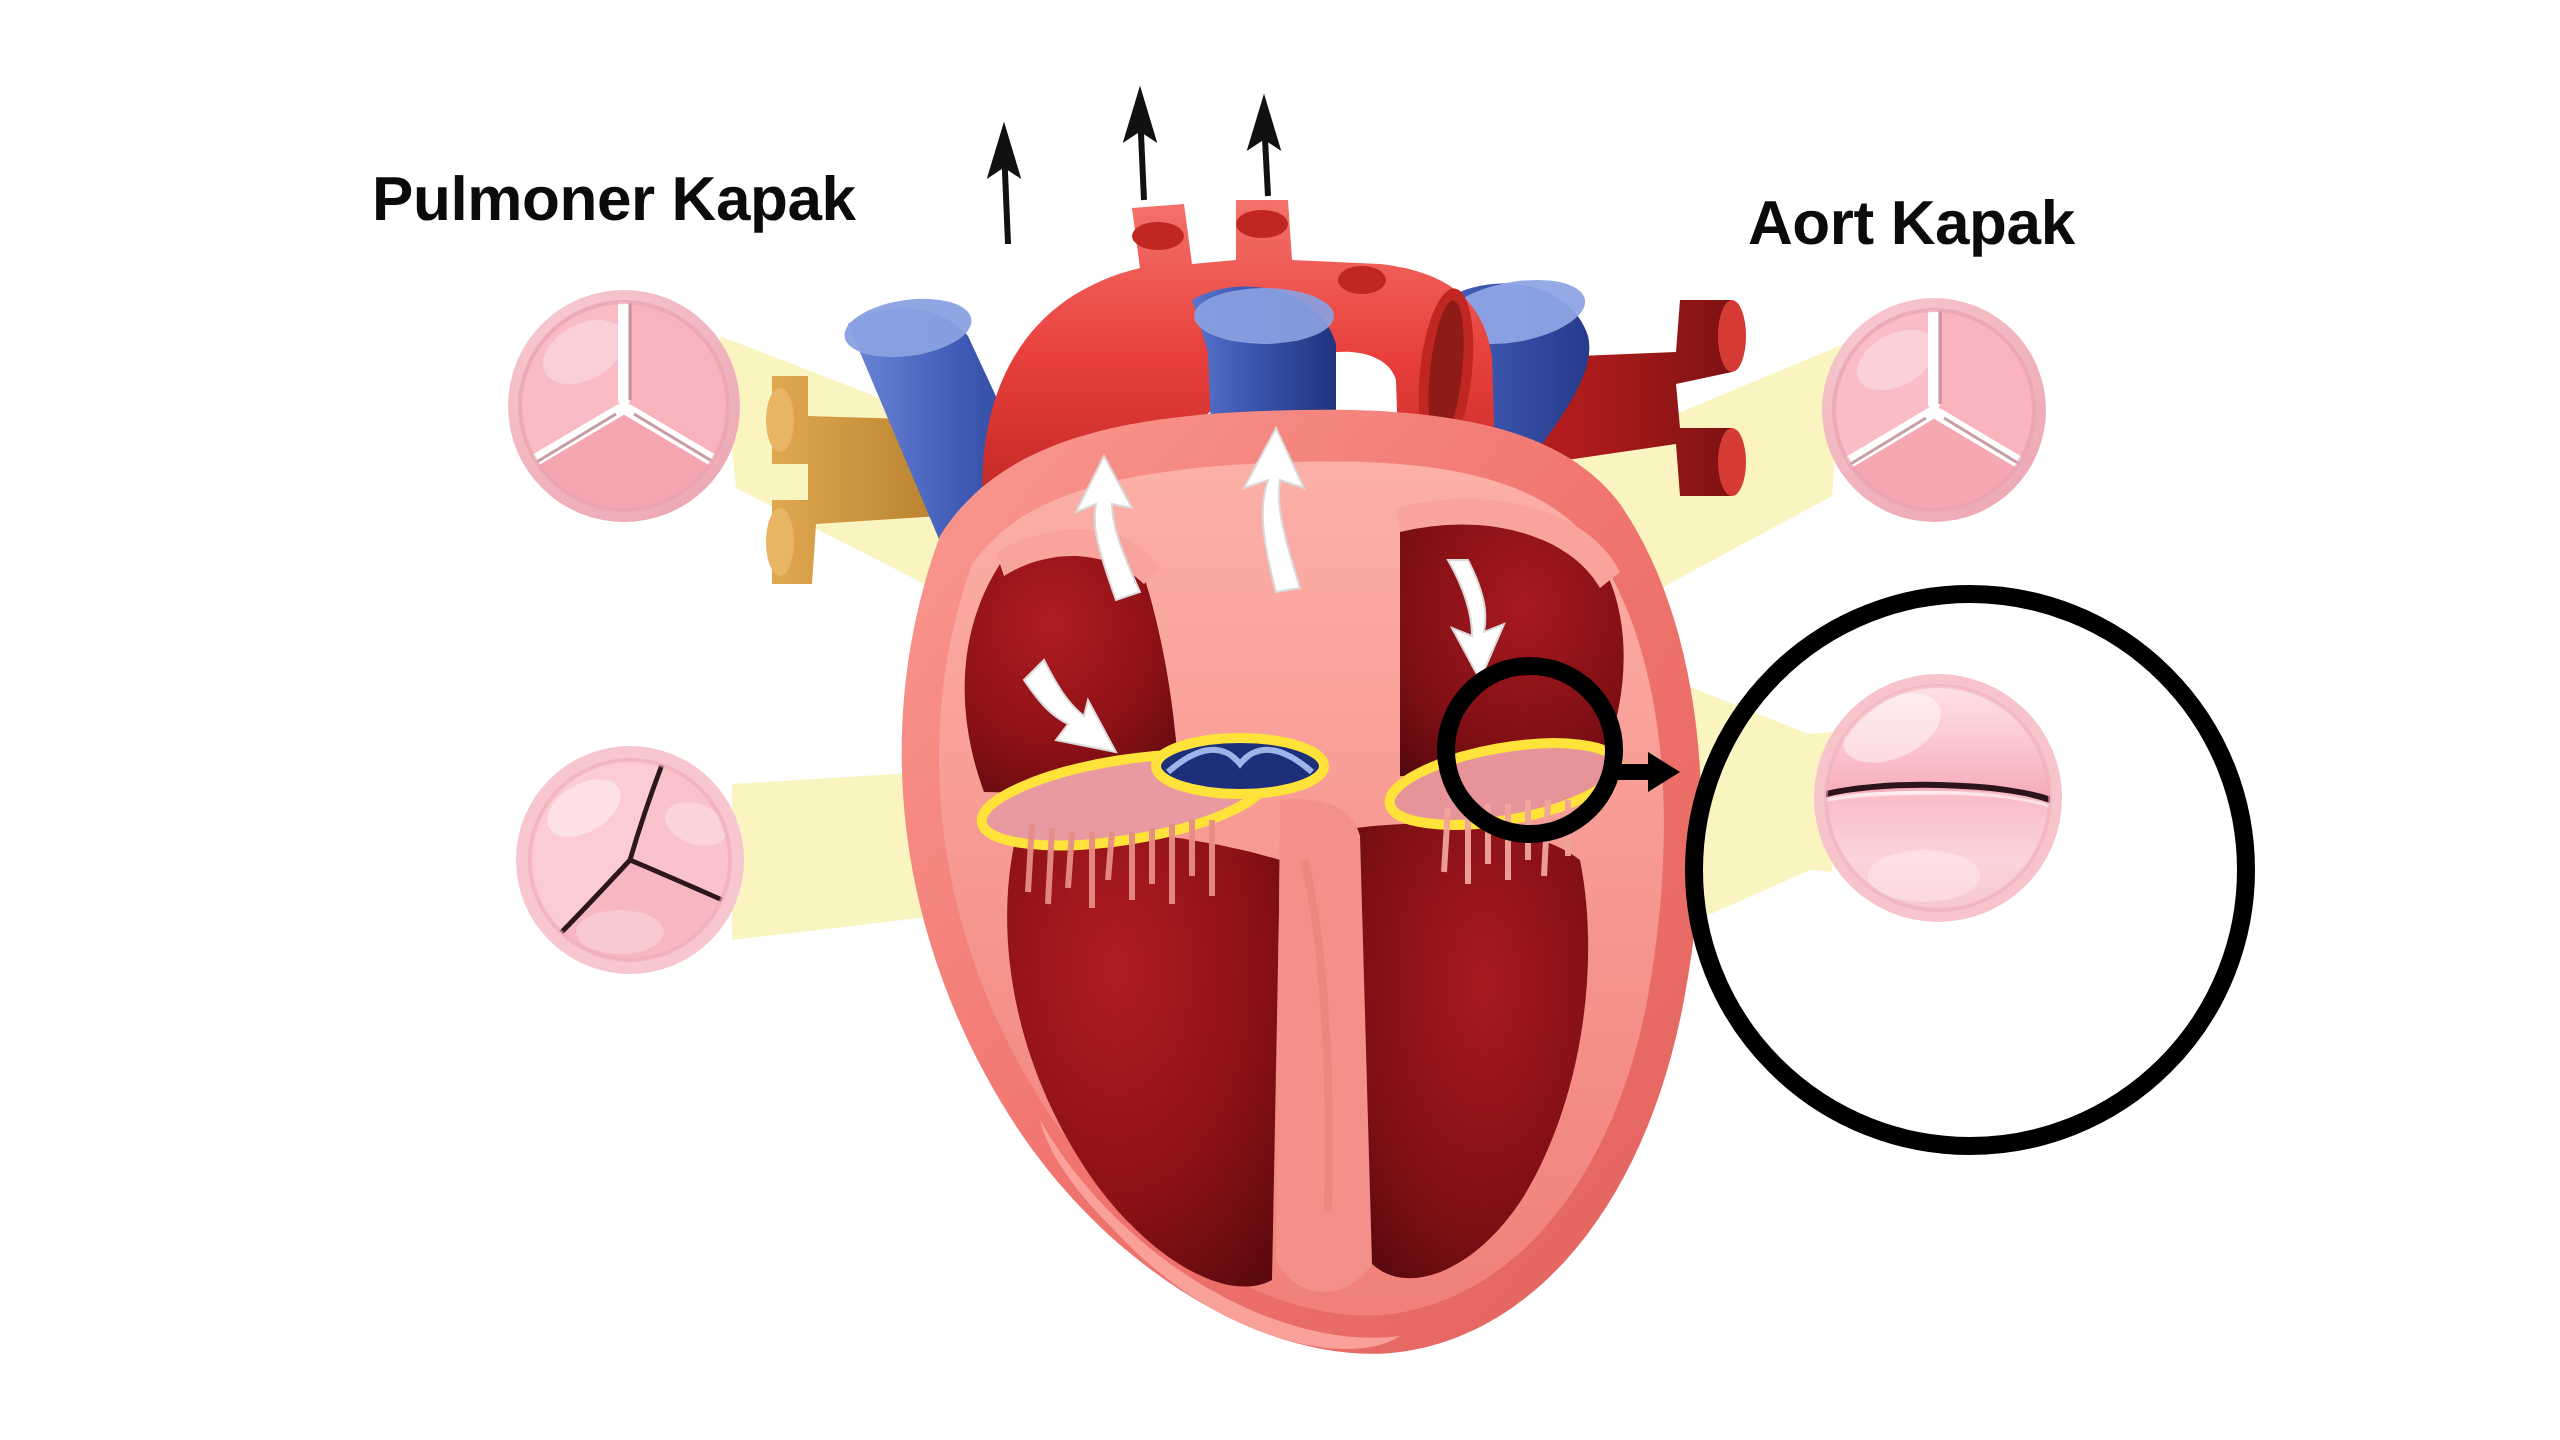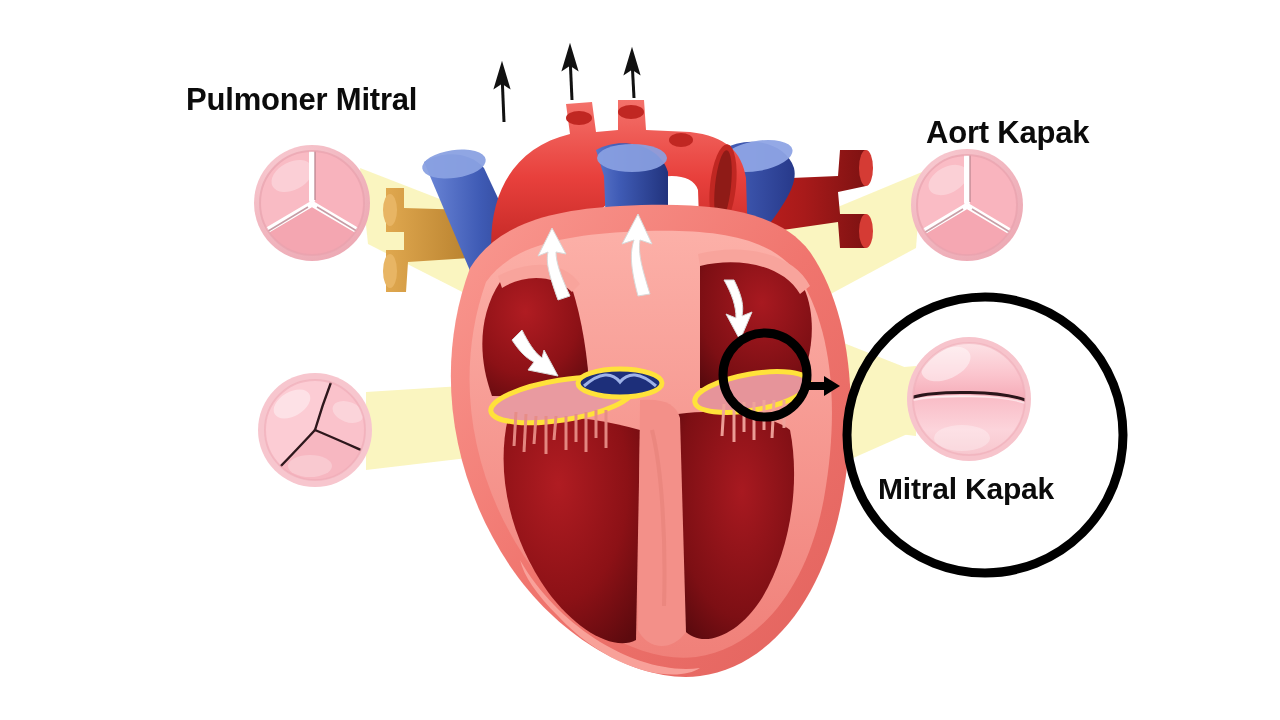--- a/index.html
+++ b/index.html
@@ -3,21 +3,21 @@
 <meta charset="utf-8">
 <style>
   html,body{margin:0;padding:0;background:#ffffff;}
   body{width:1280px;height:720px;overflow:hidden;
        font-family:"Liberation Sans","DejaVu Sans",sans-serif;}
   #stage{position:relative;width:1280px;height:720px;background:#fff;}
   #art{position:absolute;left:0;top:0;width:1280px;height:720px;}
   .lbl{position:absolute;font-weight:bold;color:#0b0b0b;white-space:nowrap;
        letter-spacing:-0.2px;}
   #lbl-pulmoner{left:186px;top:82px;font-size:31px;}
-  #lbl-aort{left:926px;top:94px;font-size:31px;margin-top:21px;}
+  #lbl-aort{left:874px;top:94px;font-size:31px;}
   #lbl-trikuspid{left:190px;top:500px;font-size:31px;}
   #lbl-mitral{left:878px;top:472px;font-size:30px;}
 </style>
 </head>
 <body>
 
 <div id="stage">
 
   <svg id="art" viewBox="0 0 1280 720">
     <defs>
@@ -317,20 +317,19 @@
         <path d="M911,402 C930,396 1008,396 1027,403 L1027,462 L911,462 Z" fill="url(#gMitBot)"></path>
         <path d="M910,398 C934,390 1006,390 1030,402" stroke="#2b151a" stroke-width="3" fill="none" stroke-linecap="round"></path>
         <path d="M910,401 C934,394 1006,394 1030,405" stroke="#ffffff" stroke-width="1.6" fill="none" opacity="0.55"></path>
         <ellipse cx="946" cy="364" rx="26" ry="15" fill="#ffffff" opacity="0.45" transform="rotate(-24 946 364)"></ellipse>
         <ellipse cx="962" cy="438" rx="28" ry="13" fill="#ffffff" opacity="0.3"></ellipse>
       </g>
       <circle cx="969" cy="399" r="56" fill="none" stroke="#efadb8" stroke-width="2" opacity="0.55"></circle>
     </g>
   </svg>
 
-  <div class="lbl" id="lbl-pulmoner">Pulmoner Mitral</div>
+  <div class="lbl" id="lbl-pulmoner">Pulmoner Kapak</div>
 
   <div class="lbl" id="lbl-aort">Aort Kapak</div>
 
 
-  <div class="lbl" id="lbl-mitral">Mitral Kapak</div>
 
 </div>
 
 </body></html>

